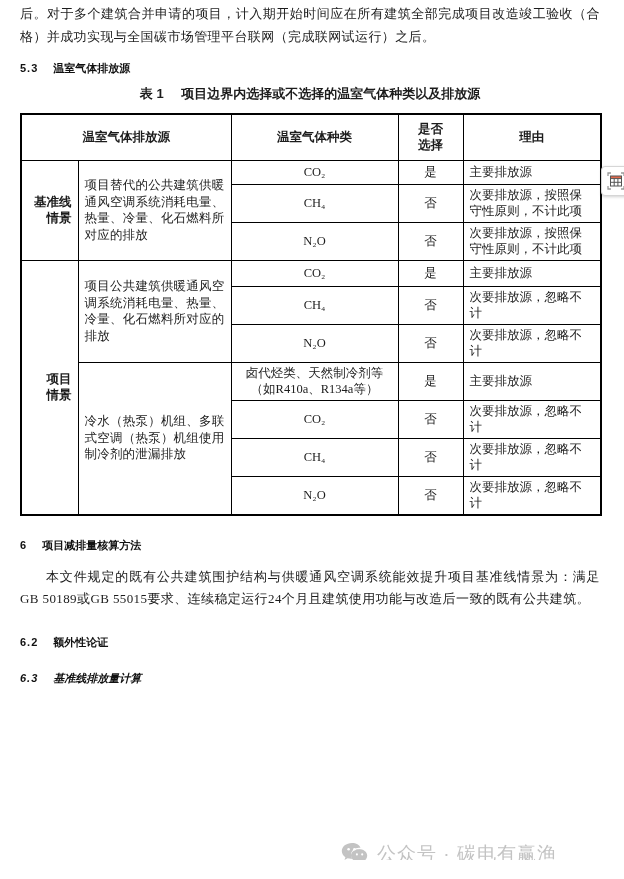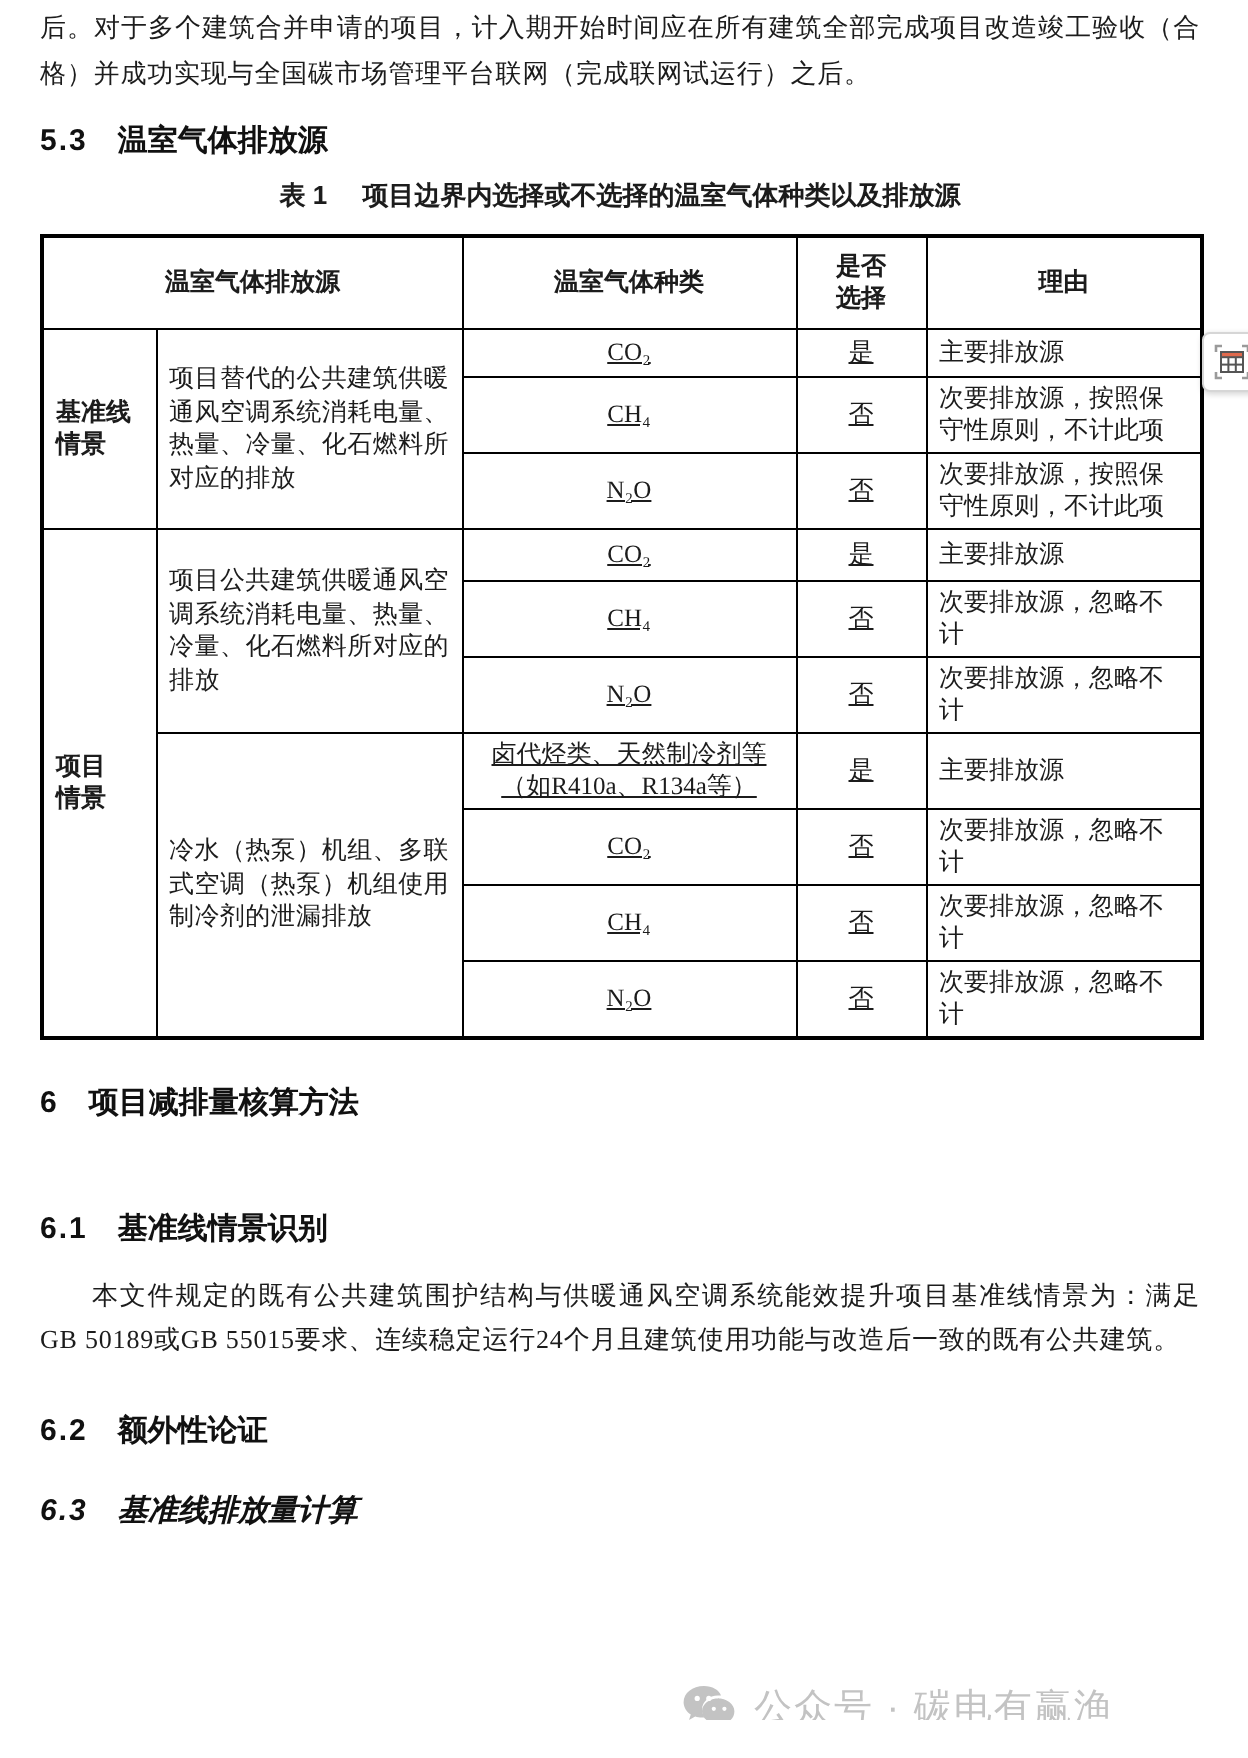--- a/index.html
+++ b/index.html
@@ -19,21 +19,21 @@
     font-size:13px;
     line-height:22.5px;
     text-align:justify;
     letter-spacing:.4px;
   }
   .para.indent { text-indent:2em; }
 
   .heading {
     font-family:"Liberation Sans","DejaVu Sans",sans-serif;
     font-weight:700;
-    font-size:15px;
+    font-size:11px;
     color:#111;
     display:flex;
     align-items:baseline;
   }
   .heading .num { margin-right:15px; letter-spacing:1px; }
   .h-5-3 { margin-top:13px; }
   .h-6   { margin-top:22px; }
   .h-6-1 { margin-top:44px; }
   .h-6-2 { margin-top:24px;text-align:center; }
   .h-6-3 { margin-top:21px;font-style:italic; }
@@ -64,25 +64,25 @@
   table.ghg { border:2px solid #000; }
   table.ghg thead th {
     font-family:"Liberation Sans","DejaVu Sans",sans-serif;
     font-weight:700;
     text-align:center;
     height:46px;
   }
   td.scenario {
     font-family:"Liberation Sans","DejaVu Sans",sans-serif;
     font-weight:700;
-    text-align:left;
+    text-align:right;
     white-space:pre-line;
   }
   td.source { text-align:justify; letter-spacing:.2px; }
-  td.gas, td.sel { text-align:center;text-decoration:underline; }
+  td.gas, td.sel { text-align:center; }
   td.reason { text-align:left; }
   .pre { white-space:pre-line; }
   tr.rh24 { height:24px; } tr.rh35 { height:35px; } tr.rh26 { height:26px; }
   tr.rh21 { height:21px; } tr.rh22 { height:22px; } tr.rh37 { height:37px; }
 
   .watermark {
     position:absolute;
     left:341px; top:841px;
     display:flex; align-items:center;
     gap:7px;
@@ -200,24 +200,20 @@
           <td class="reason">次要排放源，忽略不计</td>
         </tr>
       </tbody>
     </table>
 
     <div class="heading h-6">
       <span class="num">6</span>
       <span>项目减排量核算方法</span>
     </div>
 
-    <div class="heading h-6-1">
-      <span class="num">6.1</span>
-      <span>基准线情景识别</span>
-    </div>
     <p class="para indent p-after-h">本文件规定的既有公共建筑围护结构与供暖通风空调系统能效提升项目基准线情景为：满足GB 50189或GB 55015要求、连续稳定运行24个月且建筑使用功能与改造后一致的既有公共建筑。</p>
 
     <div class="heading h-6-2">
       <span class="num">6.2</span>
       <span>额外性论证</span>
     </div>
 
     <div class="heading h-6-3">
       <span class="num">6.3</span>
       <span>基准线排放量计算</span>

